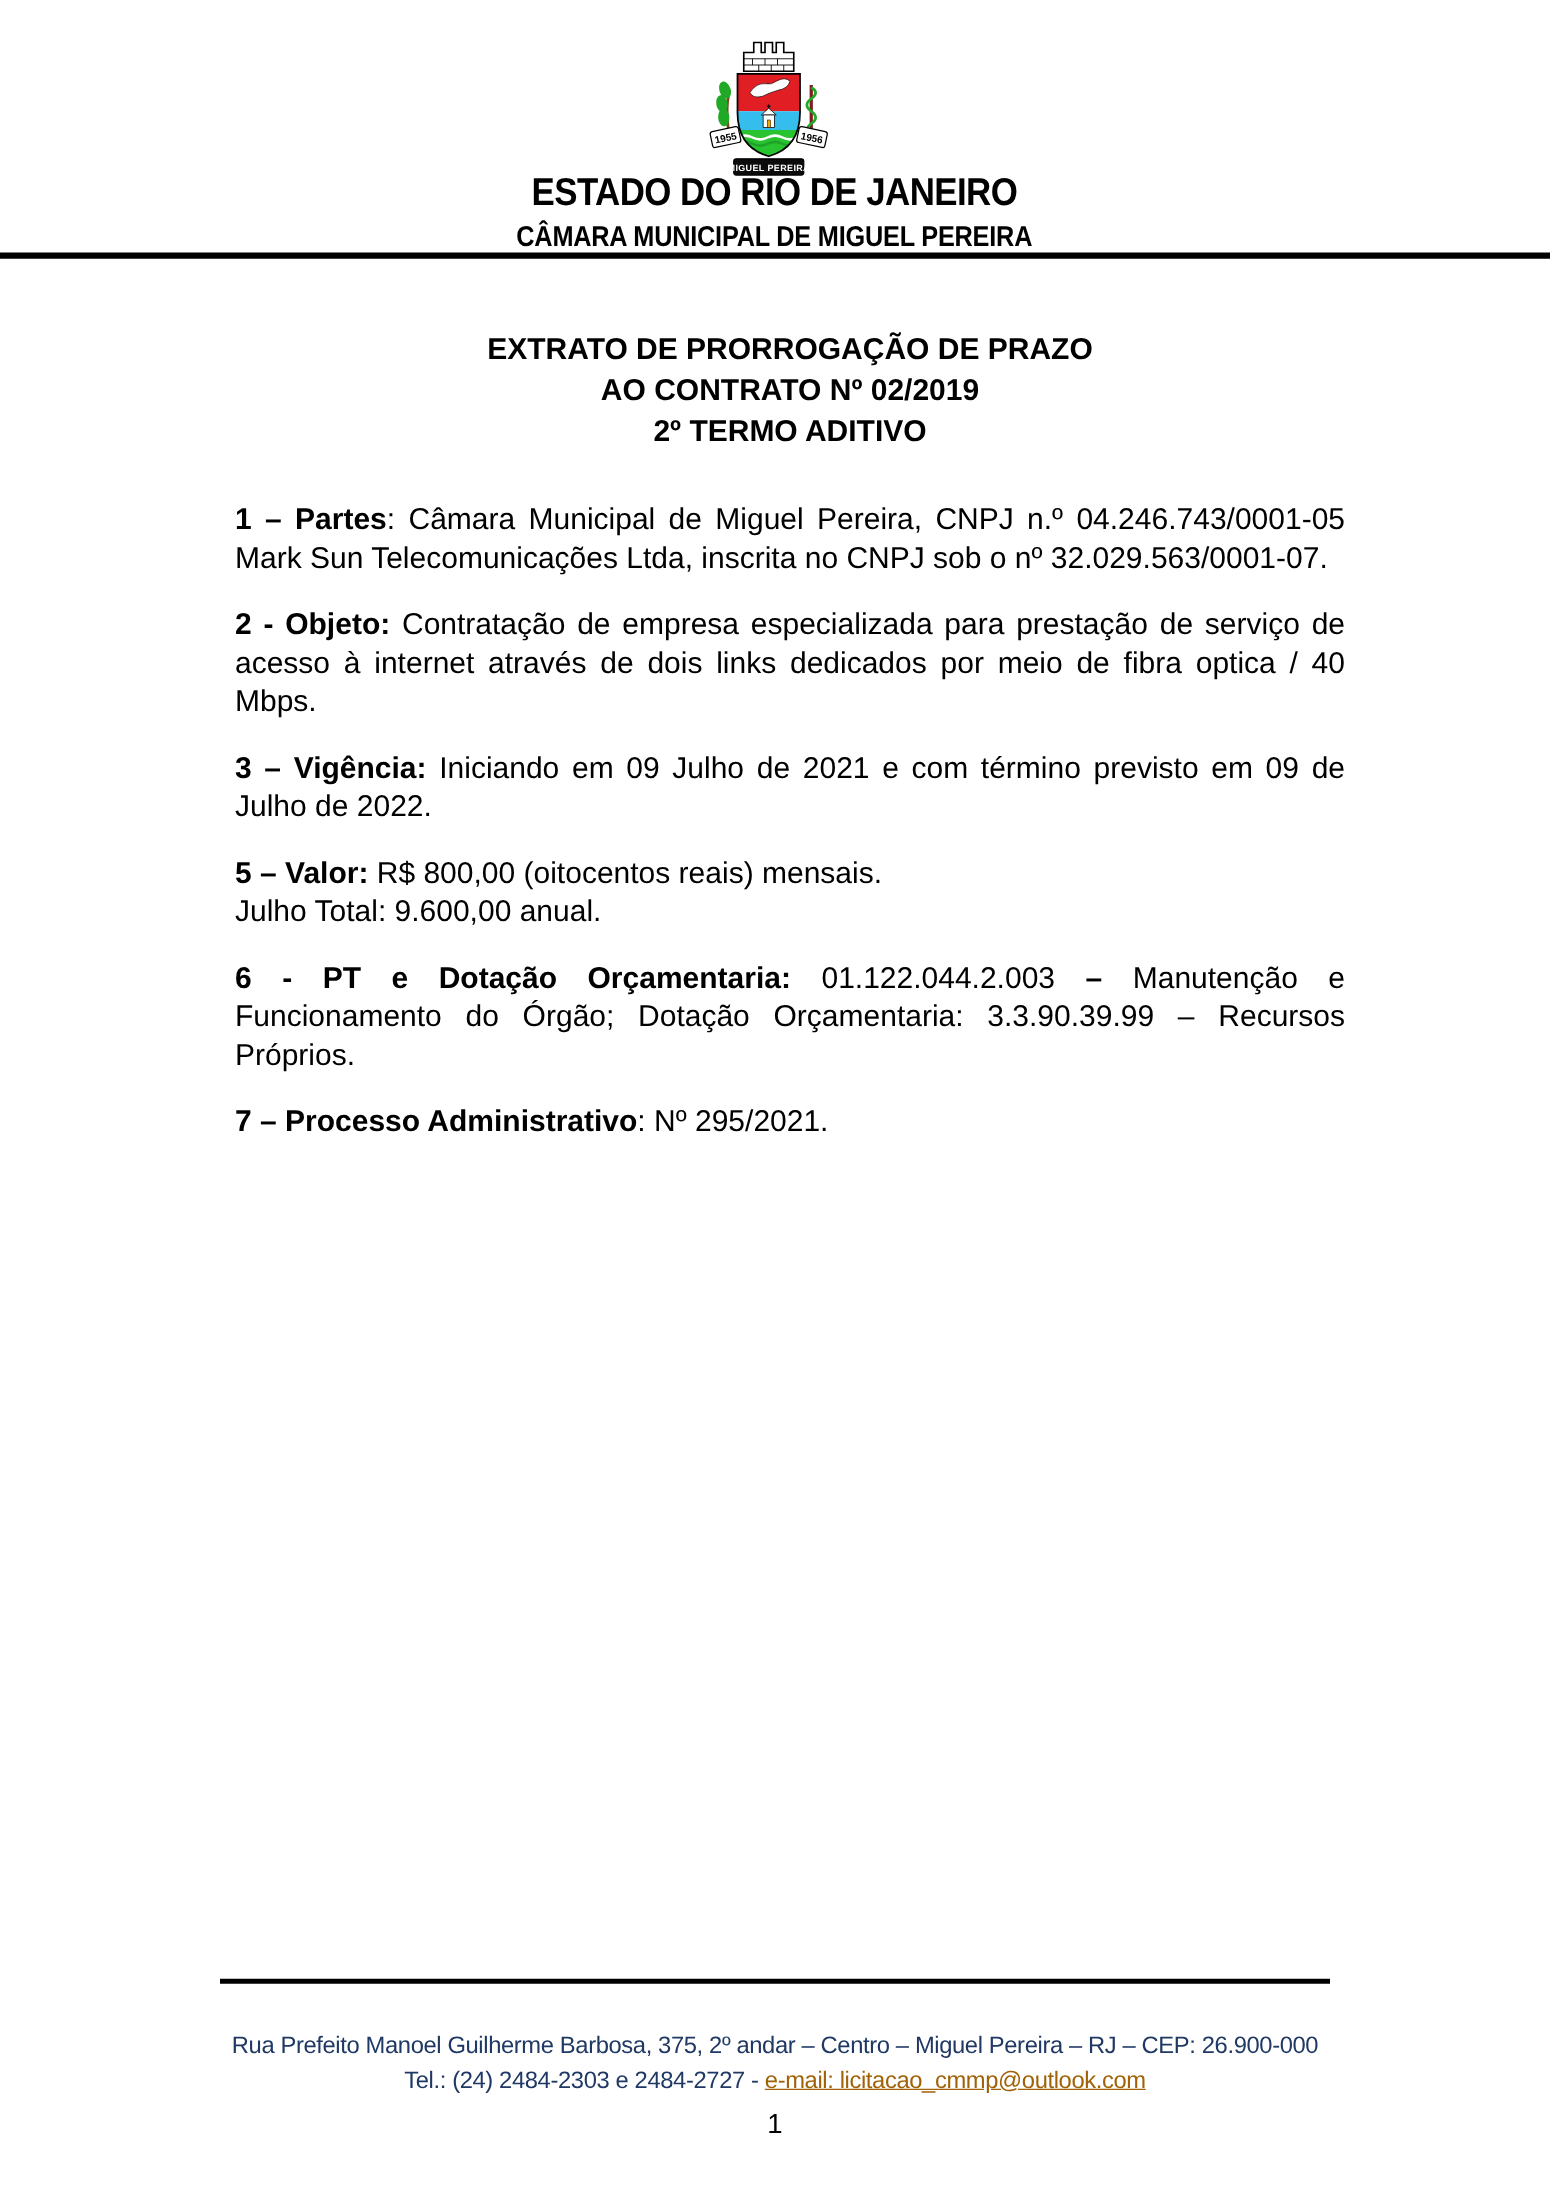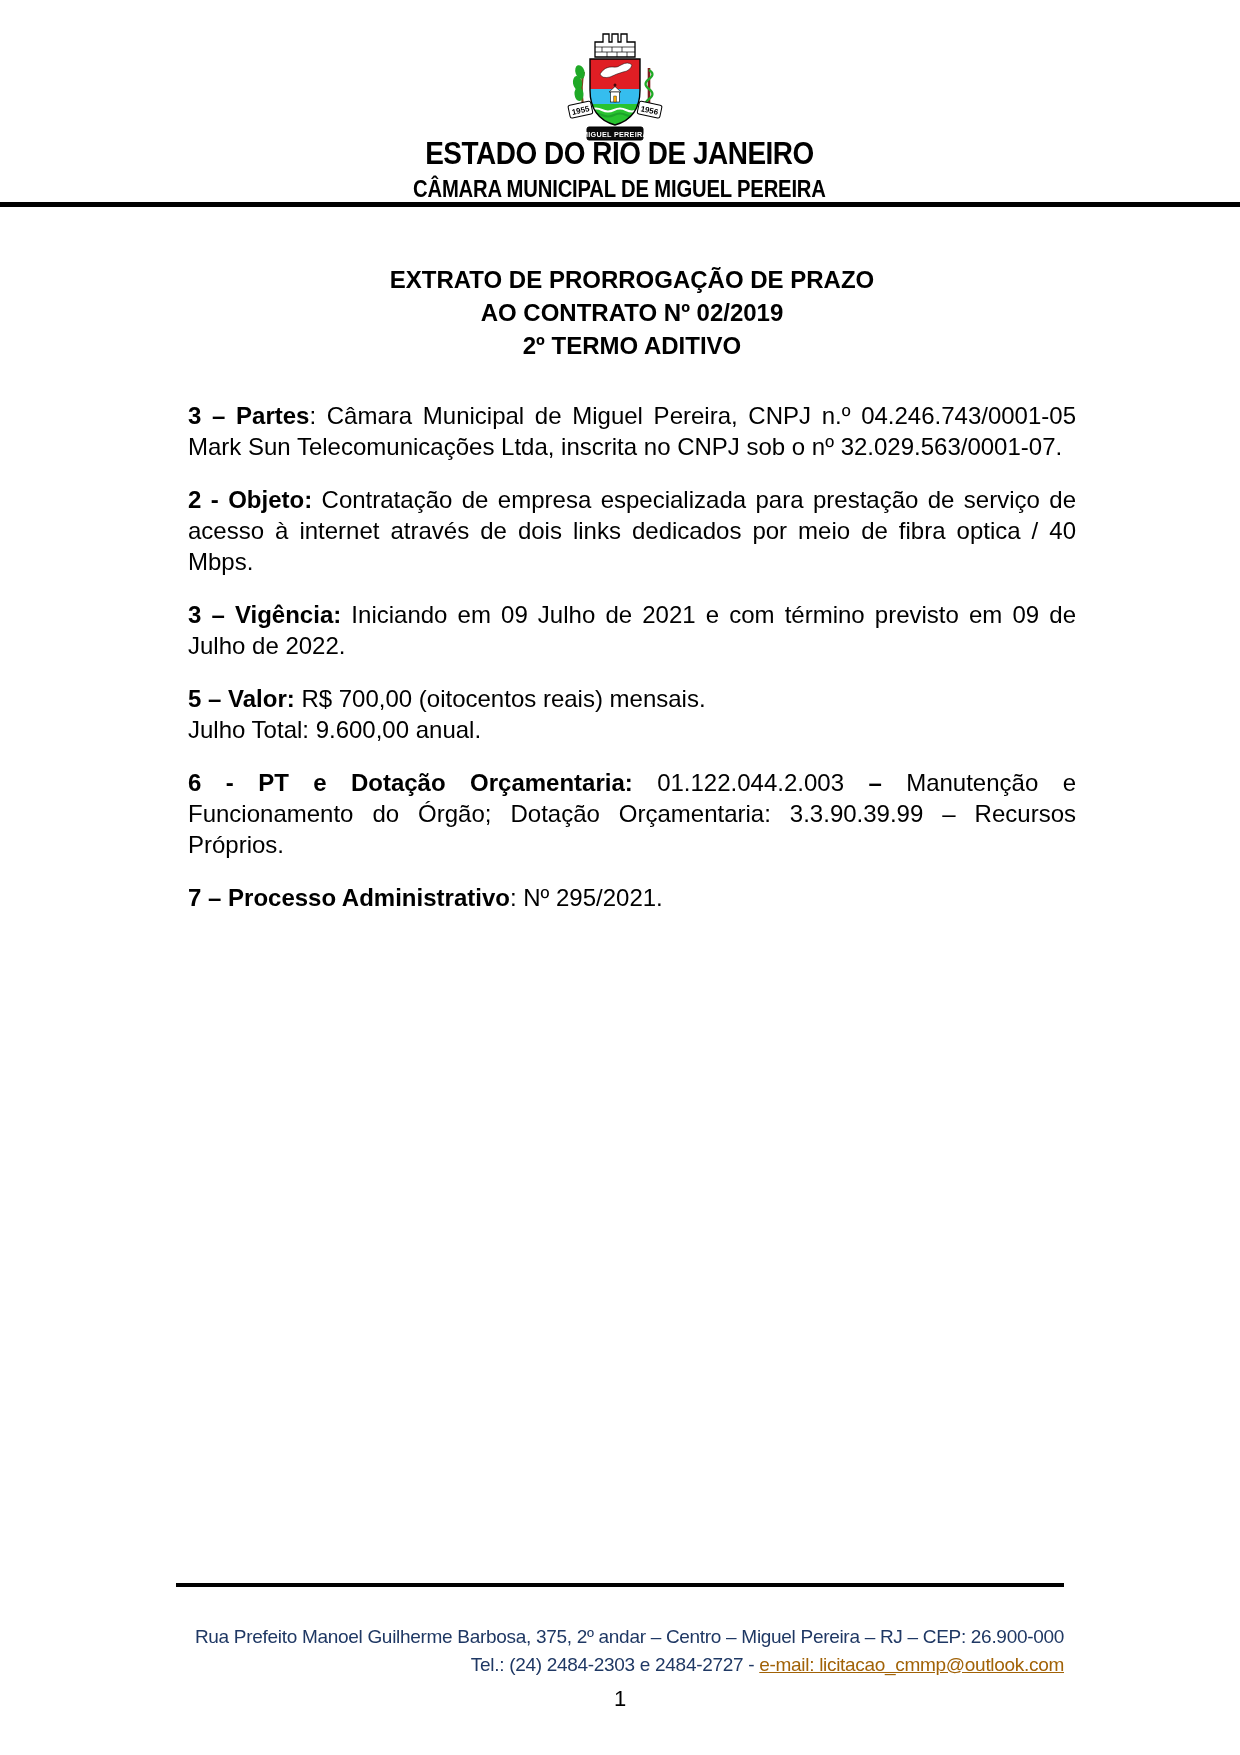--- a/index.html
+++ b/index.html
@@ -21,21 +21,21 @@
   }
   .header-rule{position:absolute;top:202px;left:0;width:1240px;height:5px;background:#000;}
   
   .doc-body{position:absolute;left:188px;top:263px;width:888px;font-size:24px;line-height:31px;}
   .doc-title{text-align:center;font-weight:bold;font-size:24px;line-height:33px;margin:0 0 38px 0;}
   .para{margin:0 0 22px 0;text-align:justify;}
   .para .b{font-weight:bold;}
   
   .footer{position:absolute;left:176px;top:1583px;width:888px;text-align:center;}
   .footer-rule{height:4px;background:#000;margin:0 0 36px 0;}
-  .footer-line{font-size:19px;line-height:28px;letter-spacing:-.3px;text-align:right;}
+  .footer-line{font-size:19px;line-height:28px;letter-spacing:-.3px;}
   .footer-email{text-decoration:underline;cursor:pointer;}
   .page-number{margin-top:7px;font-size:22px;color:#000;}
 </style>
 </head>
 <body>
 
 <div class="page">
 
   <svg class="crest" viewBox="0 0 106 116">
 
@@ -95,24 +95,24 @@
   <div class="org-title">CÂMARA MUNICIPAL DE MIGUEL PEREIRA</div>
   <div class="header-rule"></div>
 
   <div class="doc-body">
     <div class="doc-title">
       <div>EXTRATO DE PRORROGAÇÃO DE PRAZO</div>
       <div>AO CONTRATO Nº 02/2019</div>
       <div>2º TERMO ADITIVO</div>
     </div>
 
-  <p class="para"><span class="b">3 – Partes</span><span>: Câmara Municipal de Miguel Pereira, CNPJ n.º 04.246.743/0001-05 Mark Sun Telecomunicações Ltda, inscrita no CNPJ sob o nº 32.029.563/0001-07.</span></p>
+  <p class="para"><span class="b">1 – Partes</span><span>: Câmara Municipal de Miguel Pereira, CNPJ n.º 04.246.743/0001-05 Mark Sun Telecomunicações Ltda, inscrita no CNPJ sob o nº 32.029.563/0001-07.</span></p>
       <p class="para"><span class="b">2 - Objeto:</span><span> Contratação de empresa especializada para prestação de serviço de acesso à internet através de dois links dedicados por meio de fibra optica / 40 Mbps.</span></p>
       <p class="para"><span class="b">3 – Vigência:</span><span> Iniciando em 09 Julho de 2021 e com término previsto em 09 de Julho de 2022.</span></p>
-      <p class="para"><span class="b">5 – Valor:</span><span> R$ 700,00 (oitocentos reais) mensais.</span><br><span>Julho Total: 9.600,00 anual.</span></p>
+      <p class="para"><span class="b">5 – Valor:</span><span> R$ 800,00 (oitocentos reais) mensais.</span><br><span>Julho Total: 9.600,00 anual.</span></p>
       <p class="para"><span class="b">6 - PT e Dotação Orçamentaria:</span><span> 01.122.044.2.003 </span><span class="b">–</span><span> Manutenção e Funcionamento do Órgão; Dotação Orçamentaria: 3.3.90.39.99 – Recursos Próprios.</span></p>
       <p class="para"><span class="b">7 – Processo Administrativo</span><span>: Nº 295/2021.</span></p>
     </div>
 
   <div class="footer">
     <div class="footer-rule"></div>
     <div class="footer-line" style="color: rgb(31, 56, 100);">Rua Prefeito Manoel Guilherme Barbosa, 375, 2º andar – Centro – Miguel Pereira – RJ – CEP: 26.900-000</div>
     <div class="footer-line" style="color: rgb(31, 56, 100);">
       <span>Tel.: (24) 2484-2303 e 2484-2727 - </span><span class="footer-email" style="color: #a16207;">e-mail: licitacao_cmmp@outlook.com</span>
     </div>

